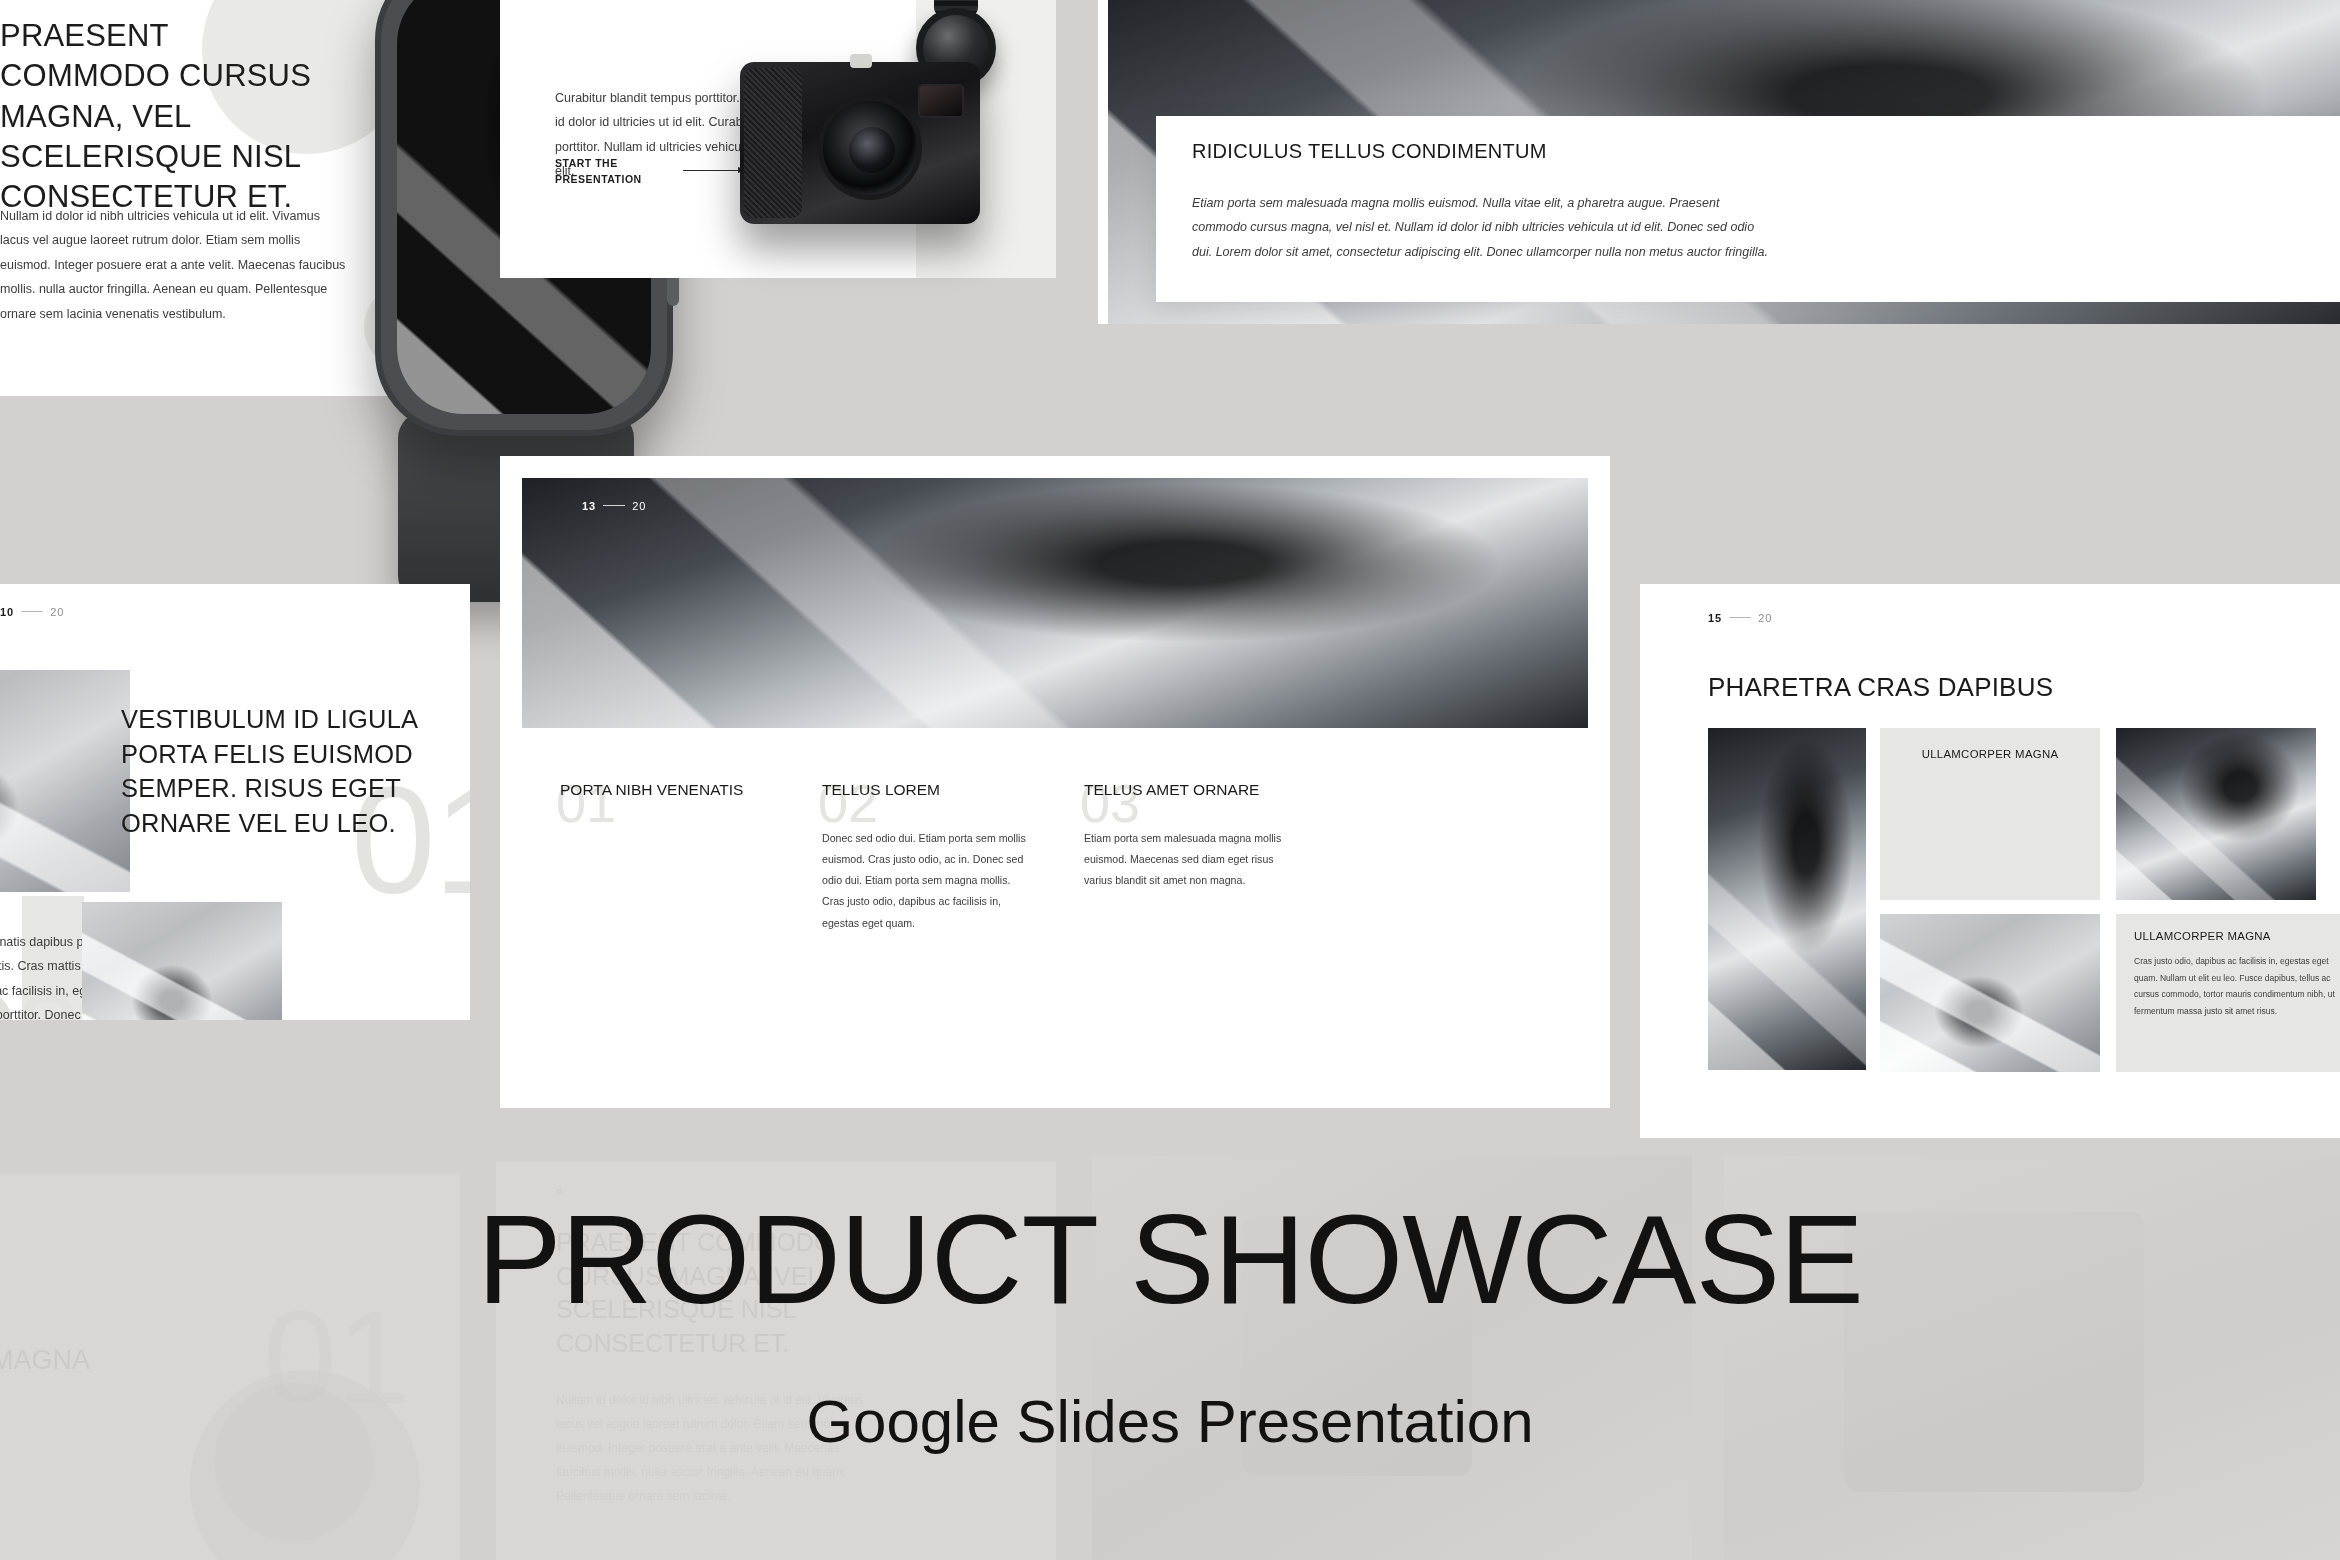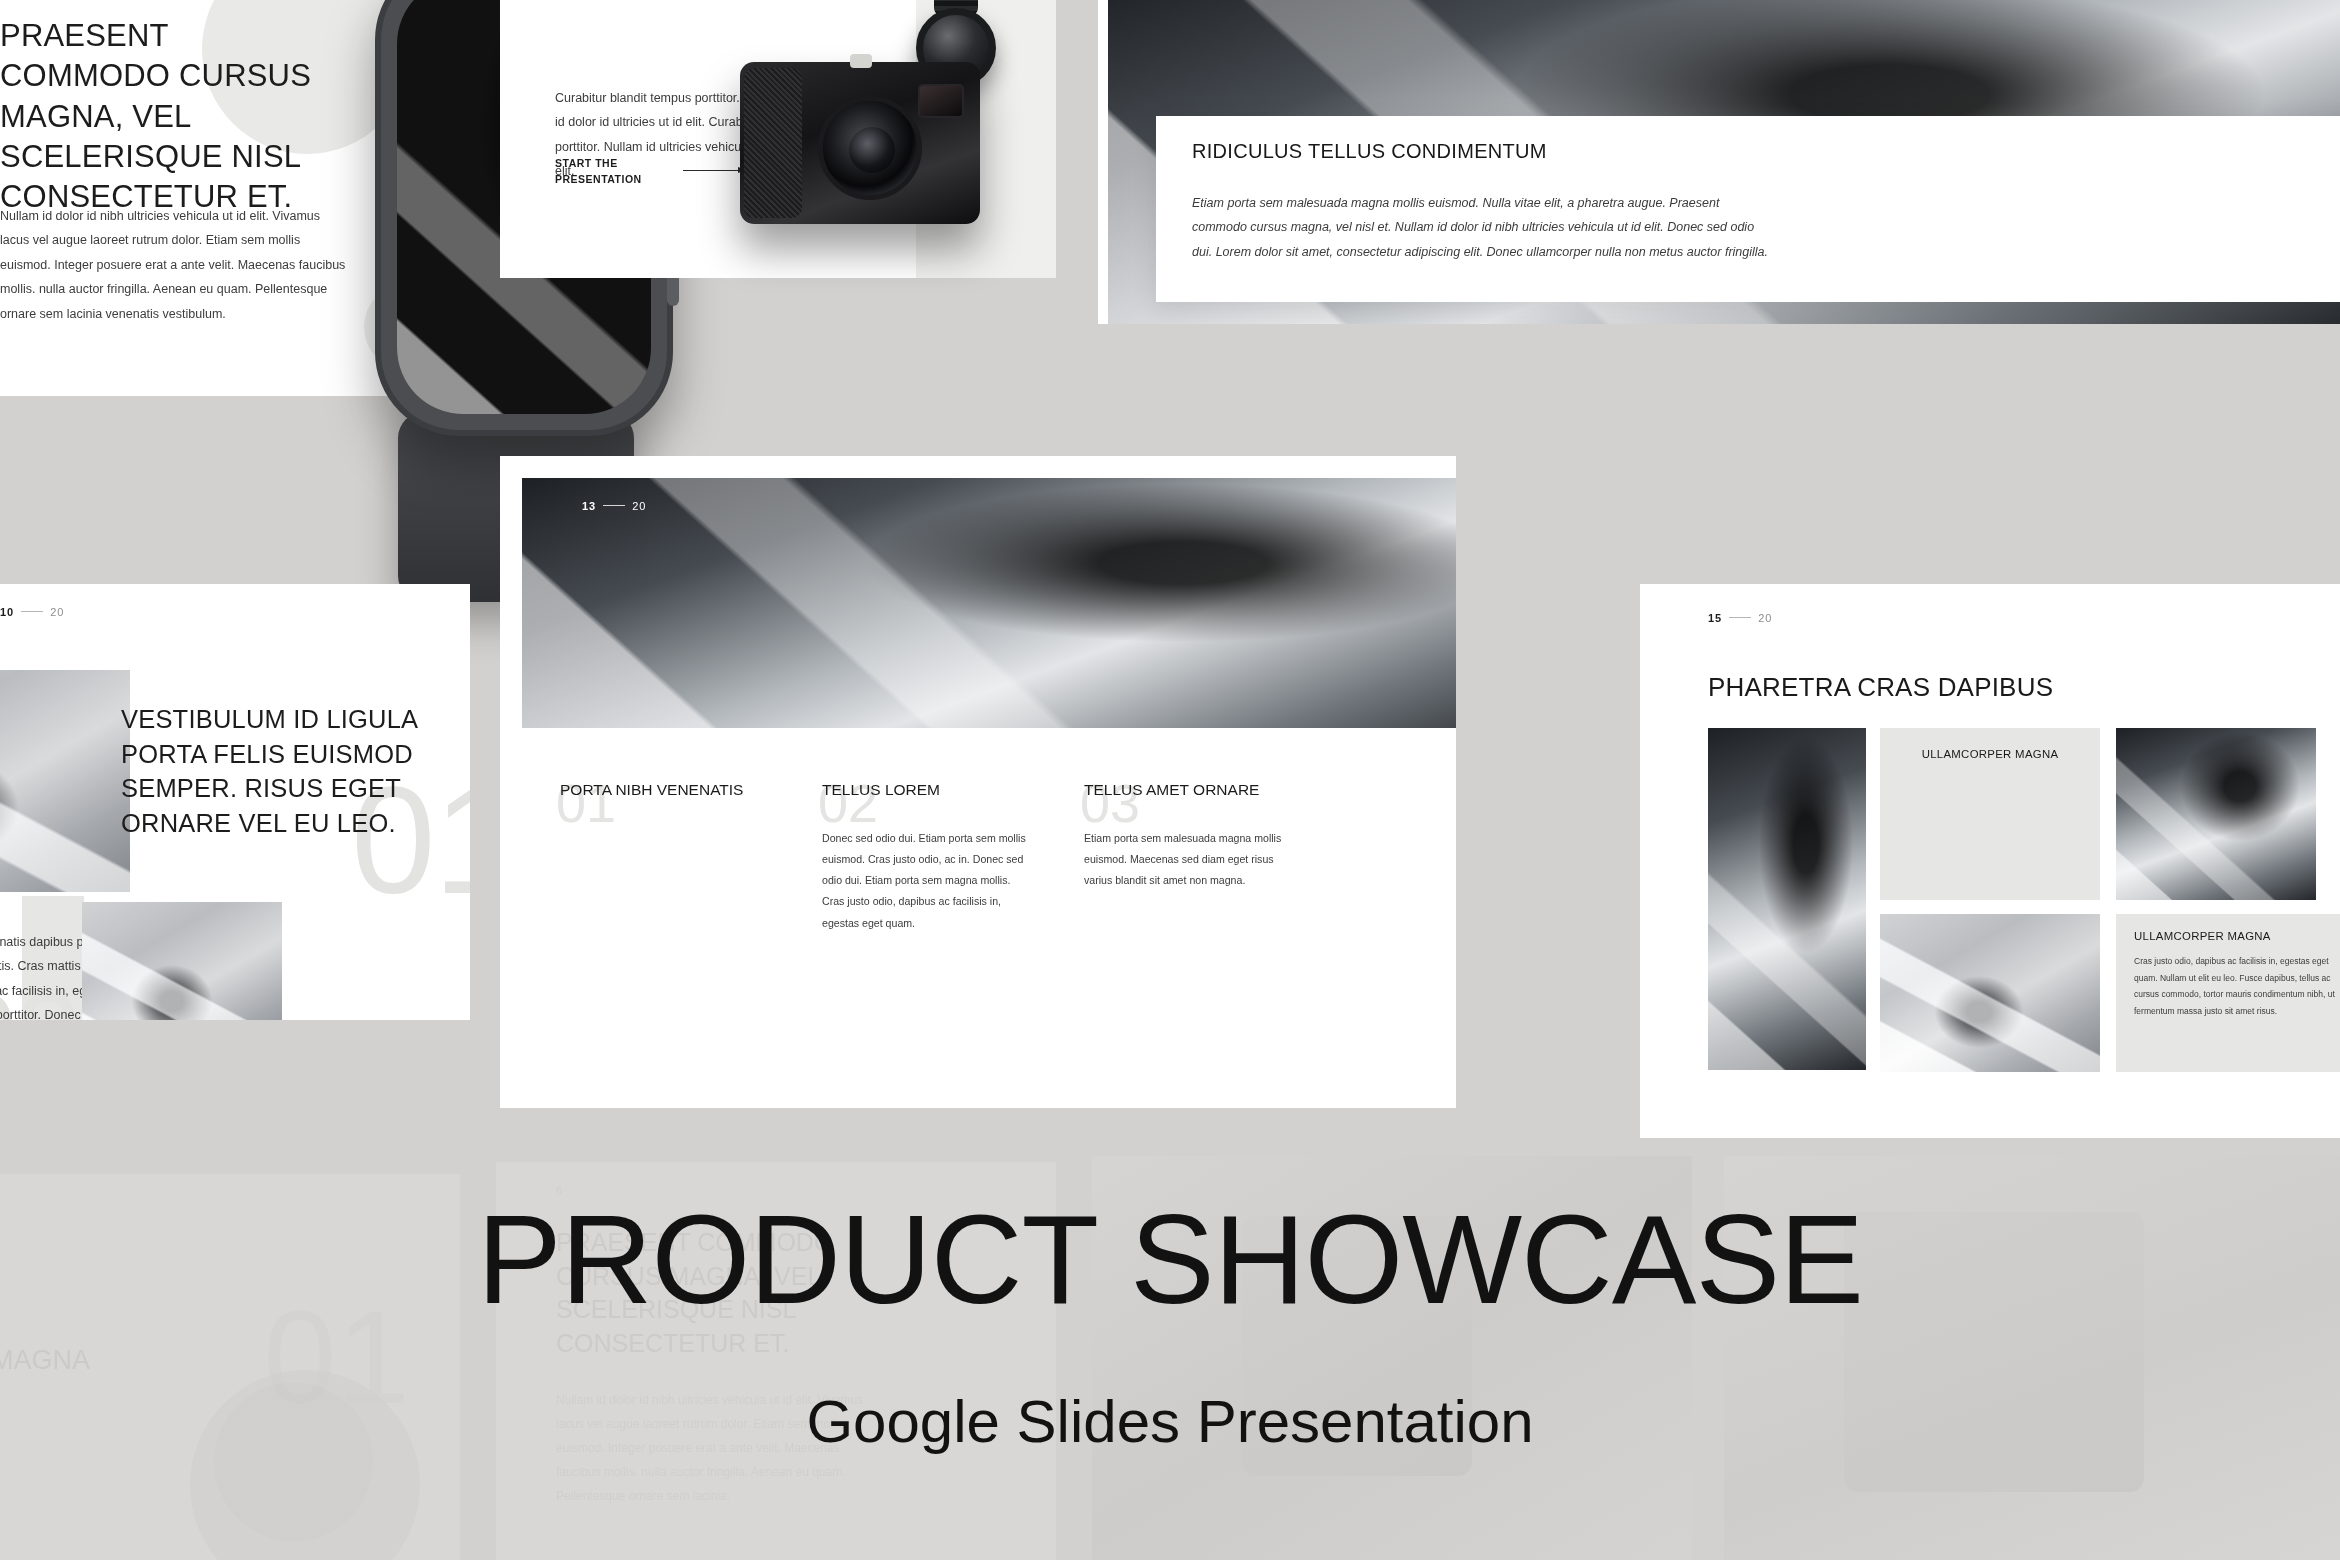--- a/index.html
+++ b/index.html
@@ -146,21 +146,21 @@
   
   #slideD { left:-176px; top:584px; width:646px; height:436px; }
   #slideD .pager { position:absolute; left:176px; top:22px; }
   #slideD .title { position:absolute; left:297px; top:118px; width:350px; font-size:25.5px; line-height:1.36; }
   #slideD .num01 { right:-46px; top:196px; font-size:152px; }
   #slideD .graybar{ position:absolute; left:198px; top:312px; width:62px; height:170px; background:#e6e6e4; }
   #slideD .para  { position:absolute; left:-6px; top:346px; width:362px; }
   #slideD .num02 { left:128px; top:404px; font-size:118px; }
 
   
-  #slideE { left:500px; top:456px; width:956px; height:652px; }
+  #slideE { left:500px; top:456px; width:1110px; height:652px; }
   #slideE .pager { position:absolute; left:82px; top:44px; color:#fff; z-index:5; }
   #slideE .pager b{ color:#fff; }
   #slideE .pager .dash{ background:rgba(255,255,255,.8); }
   #slideE .cols { position:absolute; left:60px; top:324px; width:1000px; display:flex; gap:52px; }
   #slideE .col { width:210px; position:relative; }
   #slideE .col h4 { font-size:15.5px; font-weight:400; line-height:1.28; color:#1a1a1a; position:relative; z-index:2; }
   #slideE .col p  { margin-top:28px; font-size:10.6px; line-height:2.0; color:#3c3c3c; position:relative; z-index:2; }
   #slideE .col .cn { position:absolute; left:-4px; top:-8px; font-size:54px; color:#e4e4e2; z-index:1; }
 
   

